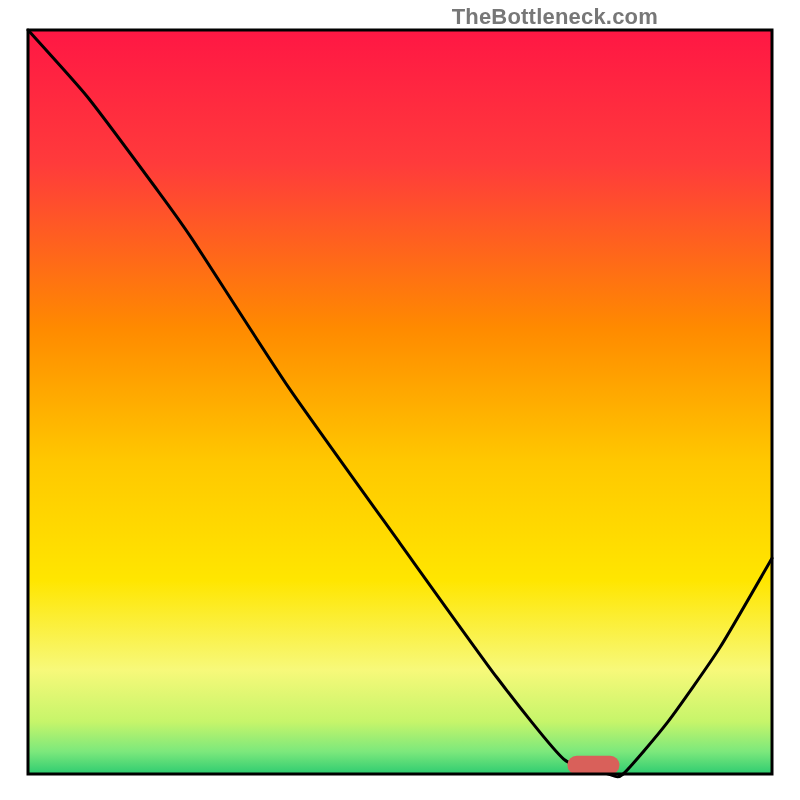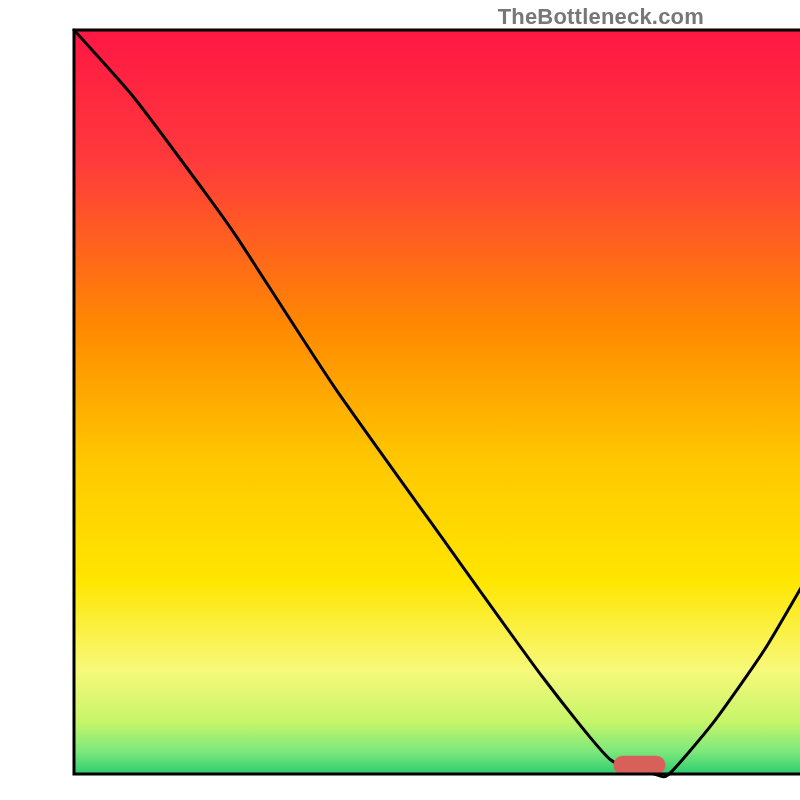--- a/index.html
+++ b/index.html
@@ -8,21 +8,20 @@
     width: 800px;
     height: 800px;
     background: #ffffff;
     font-family: Arial, Helvetica, sans-serif;
     overflow: hidden;
   }
   .container {
     position: relative;
     width: 668px;
     height: 800px;
-    padding-left: 46px;
   }
   .watermark {
     position: absolute;
     top: 4px;
     right: 10px;
     font-size: 22px;
     font-weight: 600;
     color: #777;
     letter-spacing: 0.2px;
     z-index: 20;

